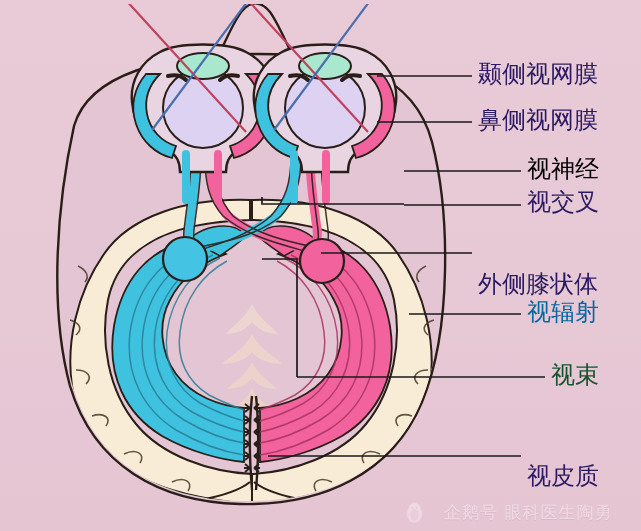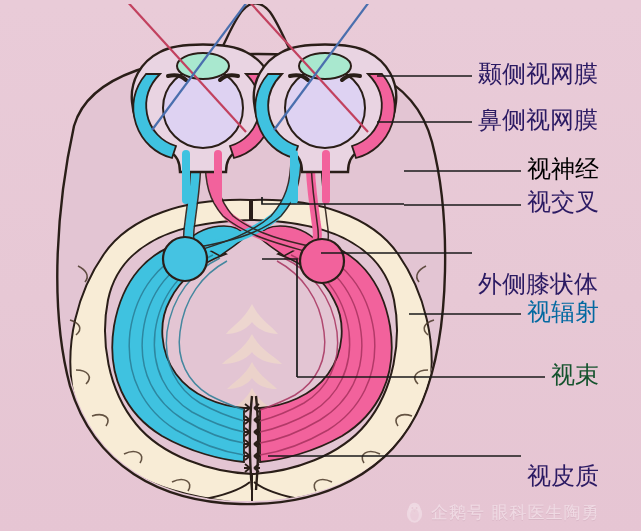--- a/index.html
+++ b/index.html
@@ -22,21 +22,21 @@
     white-space:nowrap;
     font-family:"DejaVu Sans","Liberation Sans",sans-serif;
     letter-spacing:0px;
     font-weight:500;
   }
 
   
   #watermark{
     position:absolute;
     left:405px;top:497px;
-    display:flex;align-items:center;gap:7px;
+    display:flex;align-items:center;gap:20px;
     opacity:.58;
   }
   #watermark .wm-text{
     color:#f6eaf0;
     font-size:17px;
     letter-spacing:1px;
     font-family:"DejaVu Sans","Liberation Sans",sans-serif;
     text-shadow:0 1px 0 rgba(170,130,150,.35);
     white-space:nowrap;
   }

